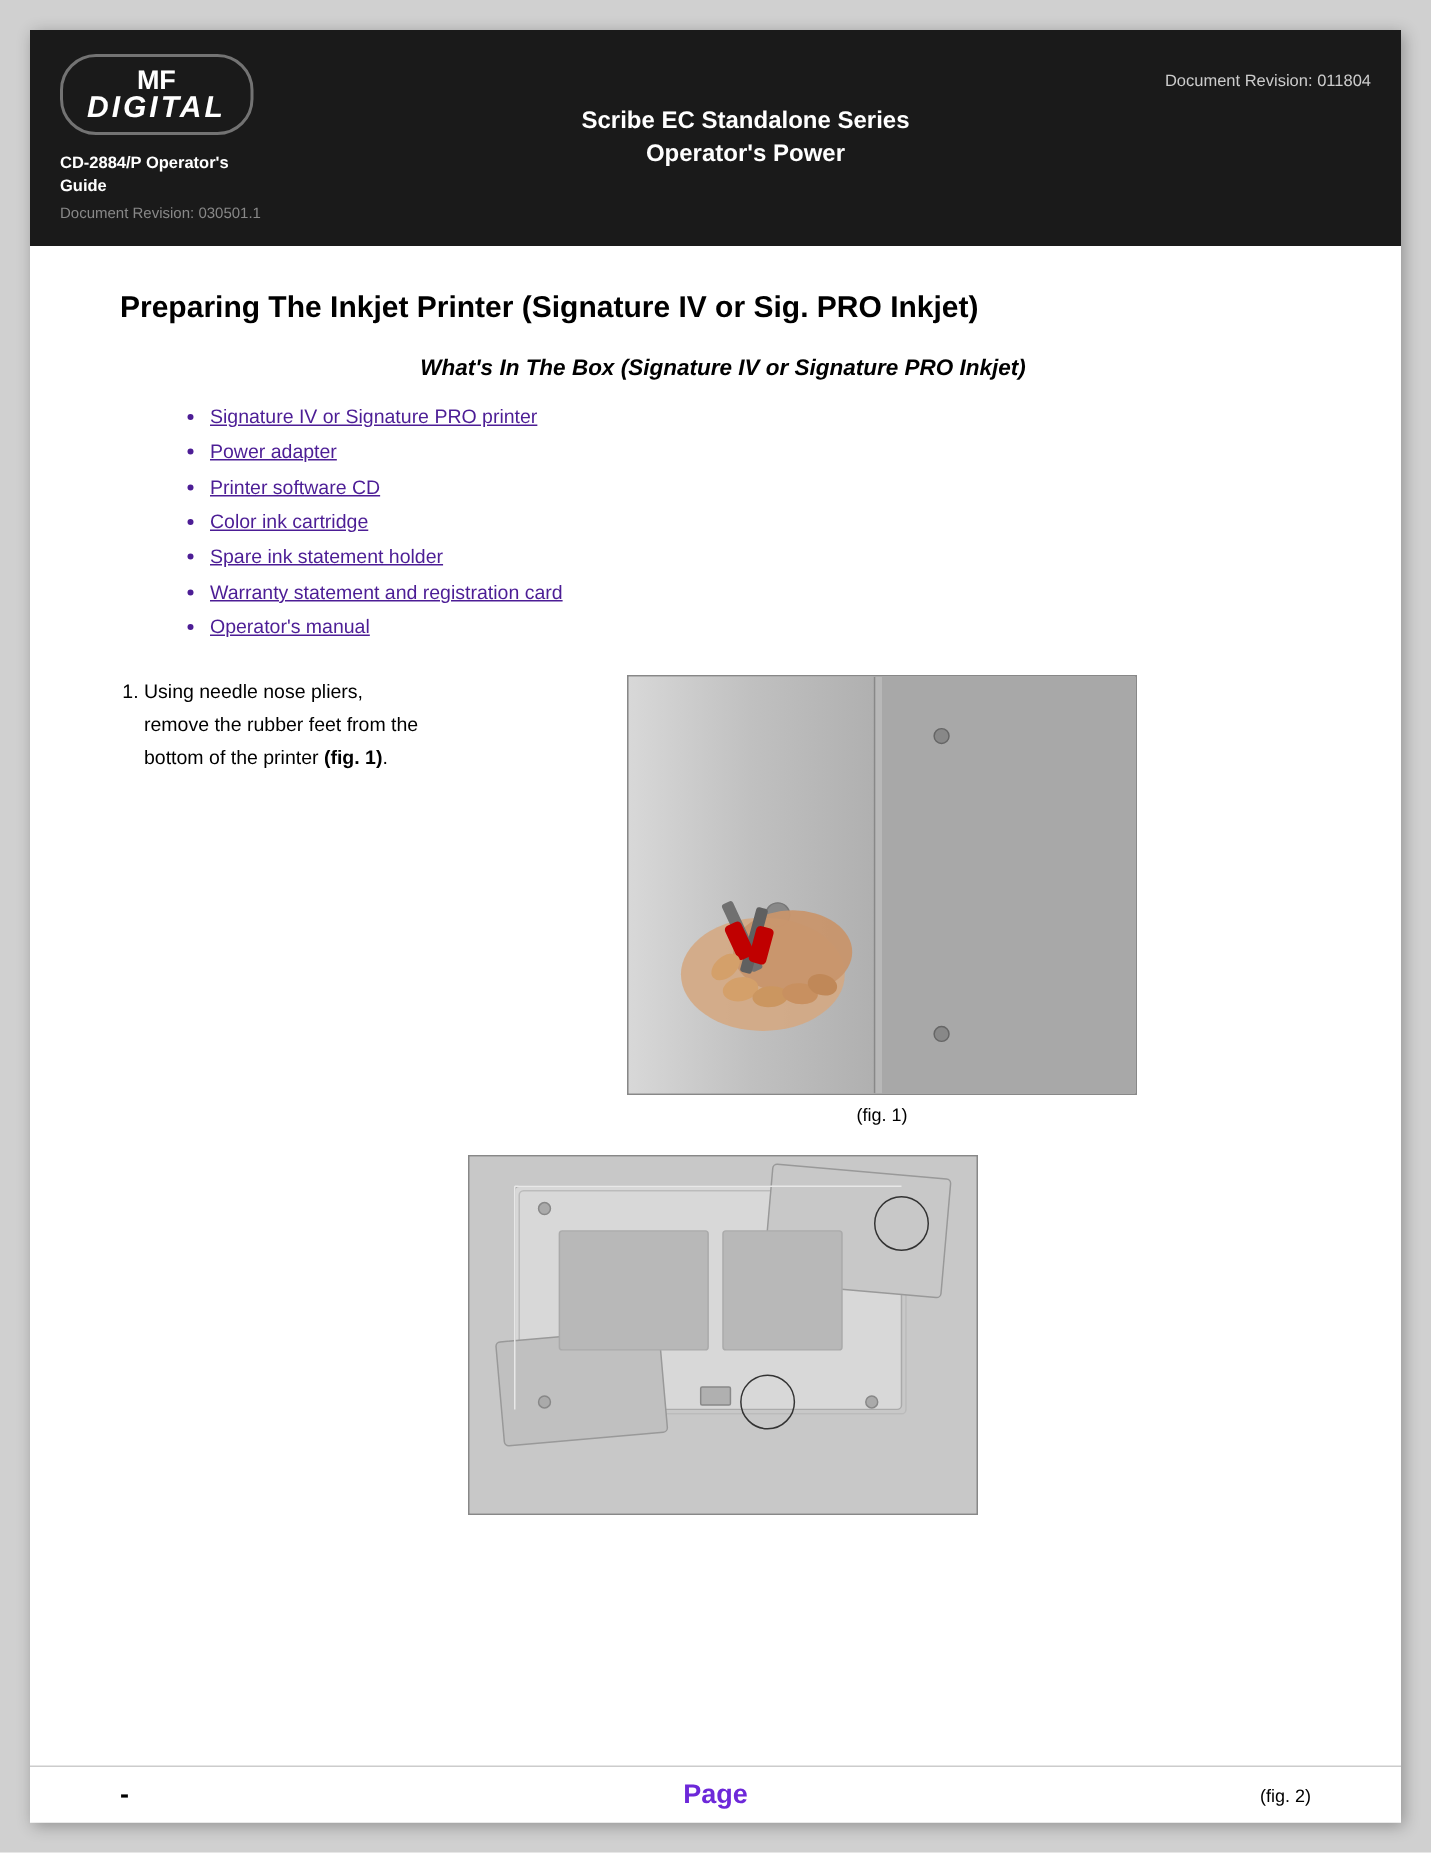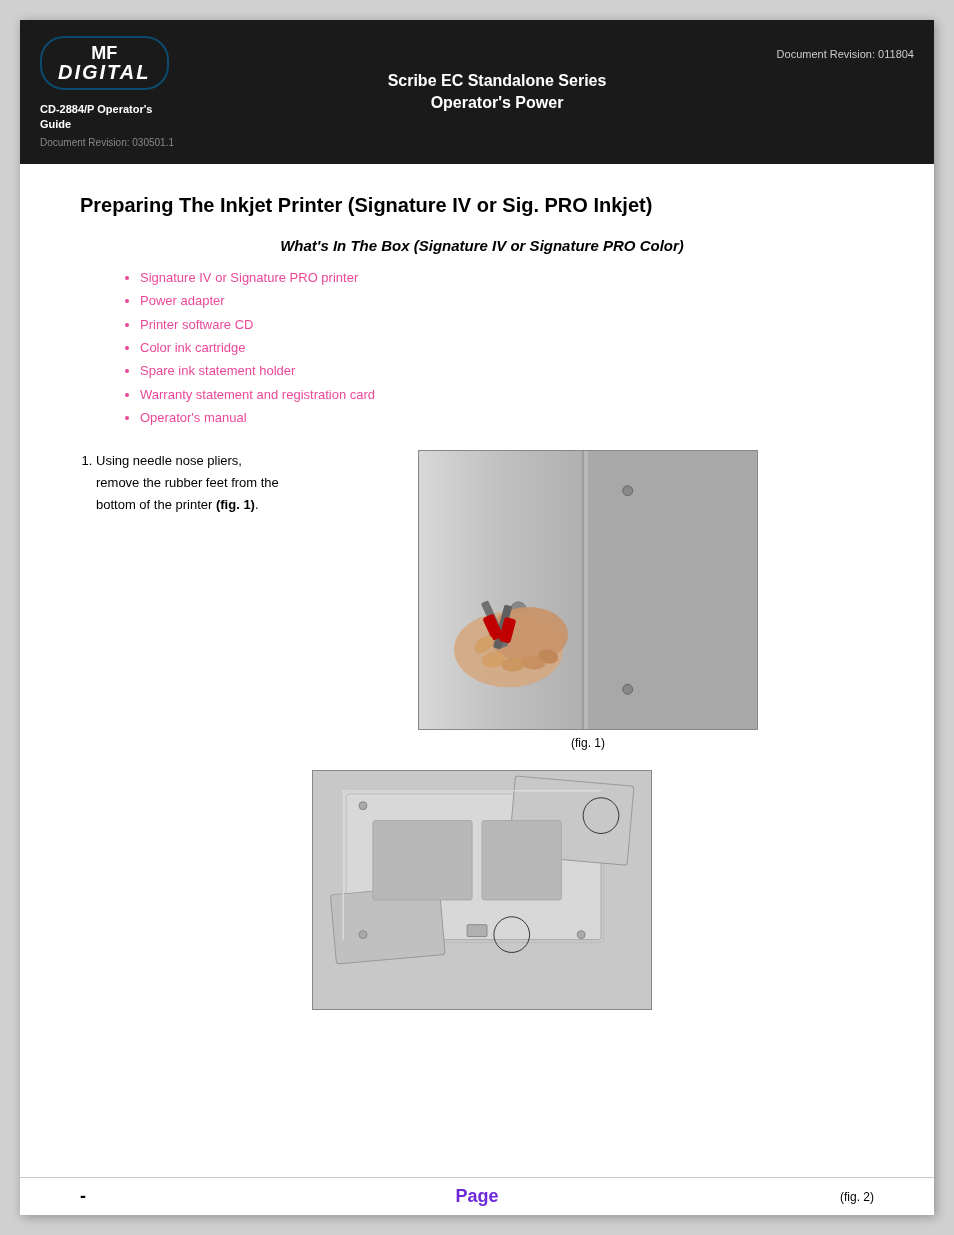--- a/index.html
+++ b/index.html
@@ -35,21 +35,21 @@
       padding: 16px 20px;
       display: flex;
       flex-direction: column;
       justify-content: flex-start;
       align-items: flex-start;
       min-width: 220px;
       border-right: none;
     }
 
     .logo-box {
-      border: 2px solid #0c4a6e;
+      border: 2px solid #737373;
       border-radius: 24px;
       padding: 6px 16px;
       display: flex;
       flex-direction: column;
       align-items: center;
       margin-bottom: 12px;
     }
 
     .logo-mf {
       color: #ffffff;
@@ -139,21 +139,22 @@
 
     .bullet-list {
       list-style: disc;
       margin-left: 60px;
       margin-bottom: 20px;
     }
 
     .bullet-list li {
       font-size: 13px;
       line-height: 1.8;
-      color: #ec4899;
+      color: #4c1d95;
+      text-decoration: underline;
     }
 
     .step-row {
       display: flex;
       align-items: flex-start;
       gap: 12px;
     }
 
     .step-text {
       flex: 0 0 200px;
@@ -247,21 +248,21 @@
 
     <div class="header-right">
       <div class="header-doc-rev">Document Revision: 011804</div>
     </div>
   </div>
 
   <div class="content">
 
     <h1 class="section-title">Preparing The Inkjet Printer (Signature IV or Sig. PRO Inkjet)</h1>
 
-    <h2 class="subsection-title">What's In The Box (Signature IV or Signature PRO Color)</h2>
+    <h2 class="subsection-title">What's In The Box (Signature IV or Signature PRO Inkjet)</h2>
 
     <ul class="bullet-list">
       <li>Signature IV or Signature PRO printer</li>
       <li>Power adapter</li>
       <li>Printer software CD</li>
       <li>Color ink cartridge</li>
       <li>Spare ink statement holder</li>
       <li>Warranty statement and registration card</li>
       <li>Operator's manual</li>
     </ul>

